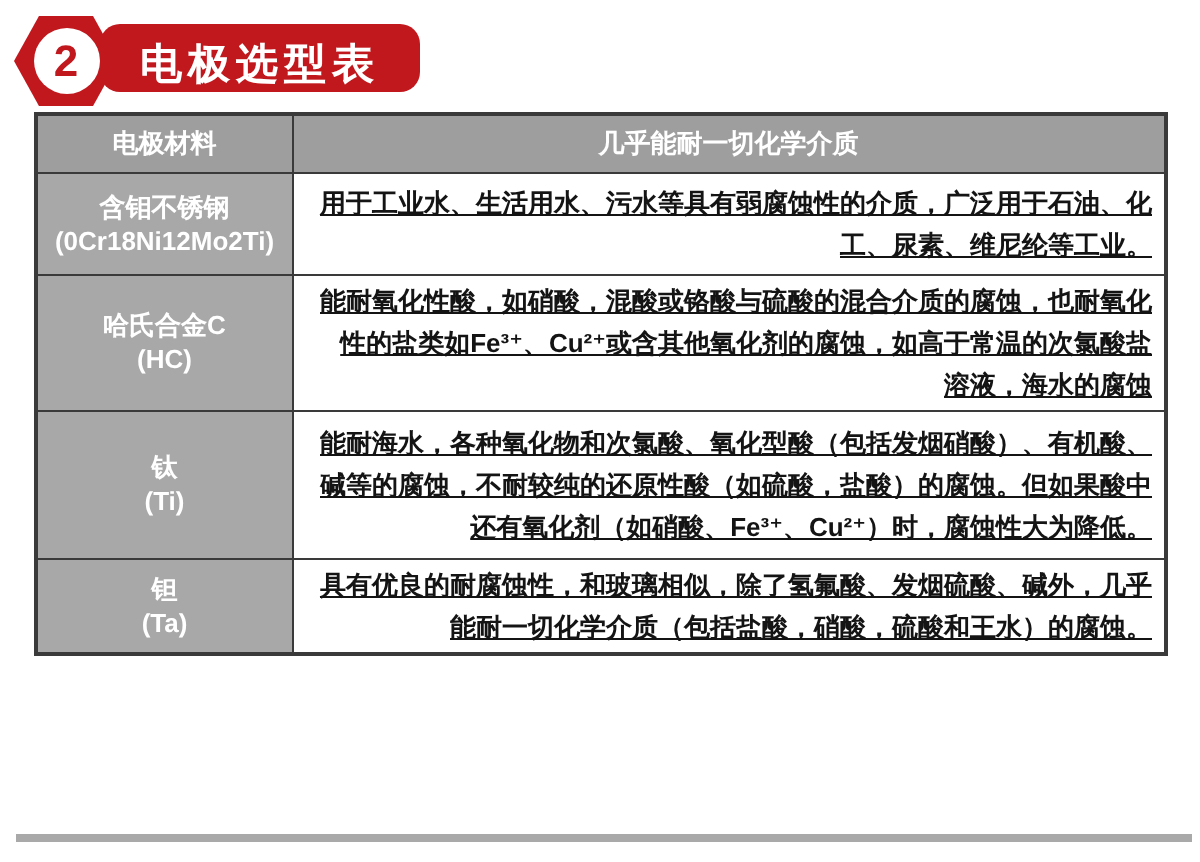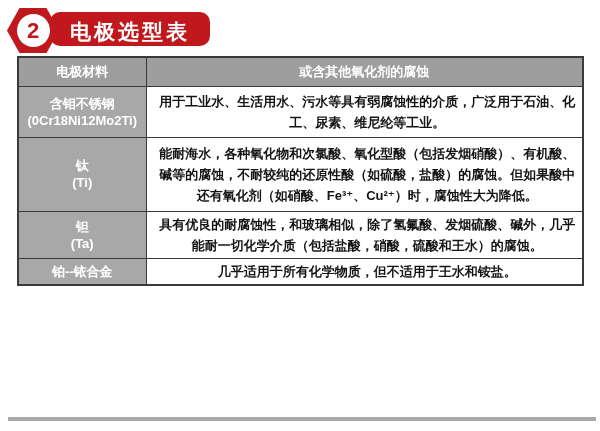--- a/index.html
+++ b/index.html
@@ -37,21 +37,21 @@
     background:#9E9E9E; color:#ffffff; font-size:13px;
     text-align:center; vertical-align:middle;
   }
   .mat-cell {
     background:#A8A8A8; color:#ffffff; font-size:13px; line-height:17px;
     text-align:center; vertical-align:middle; padding:0 2px;
   }
   .mat-sub { display:block; }
   .desc-cell {
     background:#ffffff; color:#141414; font-size:13px; line-height:21px;
-    text-align:center; vertical-align:middle; padding:2px 6px 2px 12px;
+    text-align:right; vertical-align:middle; padding:2px 6px 2px 12px;text-decoration:underline;
   }
   tr.rh-hdr { height:29px; }
   tr.rh-1 { height:51px; }
   tr.rh-2 { height:45px; }
   tr.rh-3 { height:65px; }
   tr.rh-4 { height:74px; }
   tr.rh-5 { height:42px; }
   tr.rh-6 { height:23px; }
   tr.rh-7 { height:21px; }
   .bottom-shadow {
@@ -75,47 +75,48 @@
   </div>
 
   <table class="sel-table">
     <colgroup>
         <col class="col-mat">
         <col>
       </colgroup>
     <tbody>
       <tr class="rh-hdr">
         <th class="hdr-cell">电极材料</th>
-        <th class="hdr-cell">或含其他氧化剂的腐蚀</th>
+        <th class="hdr-cell">几乎能耐一切化学介质</th>
       </tr>
       <tr class="rh-1">
         <td class="mat-cell">
           <span class="mat-sub">含钼不锈钢</span>
           <span class="mat-sub">(0Cr18Ni12Mo2Ti)</span>
         </td>
         <td class="desc-cell">用于工业水、生活用水、污水等具有弱腐蚀性的介质，广泛用于石油、化工、尿素、维尼纶等工业。</td>
+      </tr>
+      <tr class="rh-3">
+        <td class="mat-cell">
+          <span class="mat-sub">哈氏合金C</span>
+          <span class="mat-sub">(HC)</span>
+        </td>
+        <td class="desc-cell">能耐氧化性酸，如硝酸，混酸或铬酸与硫酸的混合介质的腐蚀，也耐氧化性的盐类如Fe³⁺、Cu²⁺或含其他氧化剂的腐蚀，如高于常温的次氯酸盐溶液，海水的腐蚀</td>
       </tr>
       <tr class="rh-4">
         <td class="mat-cell">
           <span class="mat-sub">钛</span>
           <span class="mat-sub">(Ti)</span>
         </td>
         <td class="desc-cell">能耐海水，各种氧化物和次氯酸、氧化型酸（包括发烟硝酸）、有机酸、碱等的腐蚀，不耐较纯的还原性酸（如硫酸，盐酸）的腐蚀。但如果酸中还有氧化剂（如硝酸、Fe³⁺、Cu²⁺）时，腐蚀性大为降低。</td>
       </tr>
       <tr class="rh-5">
         <td class="mat-cell">
           <span class="mat-sub">钽</span>
           <span class="mat-sub">(Ta)</span>
         </td>
         <td class="desc-cell">具有优良的耐腐蚀性，和玻璃相似，除了氢氟酸、发烟硫酸、碱外，几乎能耐一切化学介质（包括盐酸，硝酸，硫酸和王水）的腐蚀。</td>
       </tr>
-      <tr class="rh-7">
-        <td class="mat-cell">
-          <span class="mat-sub">铂--铱合金</span>
-        </td>
-        <td class="desc-cell">几乎适用于所有化学物质，但不适用于王水和铵盐。</td>
-      </tr>
     </tbody>
   </table>
 
   <div class="bottom-shadow"></div>
 
 </div>
 
 </body></html>

